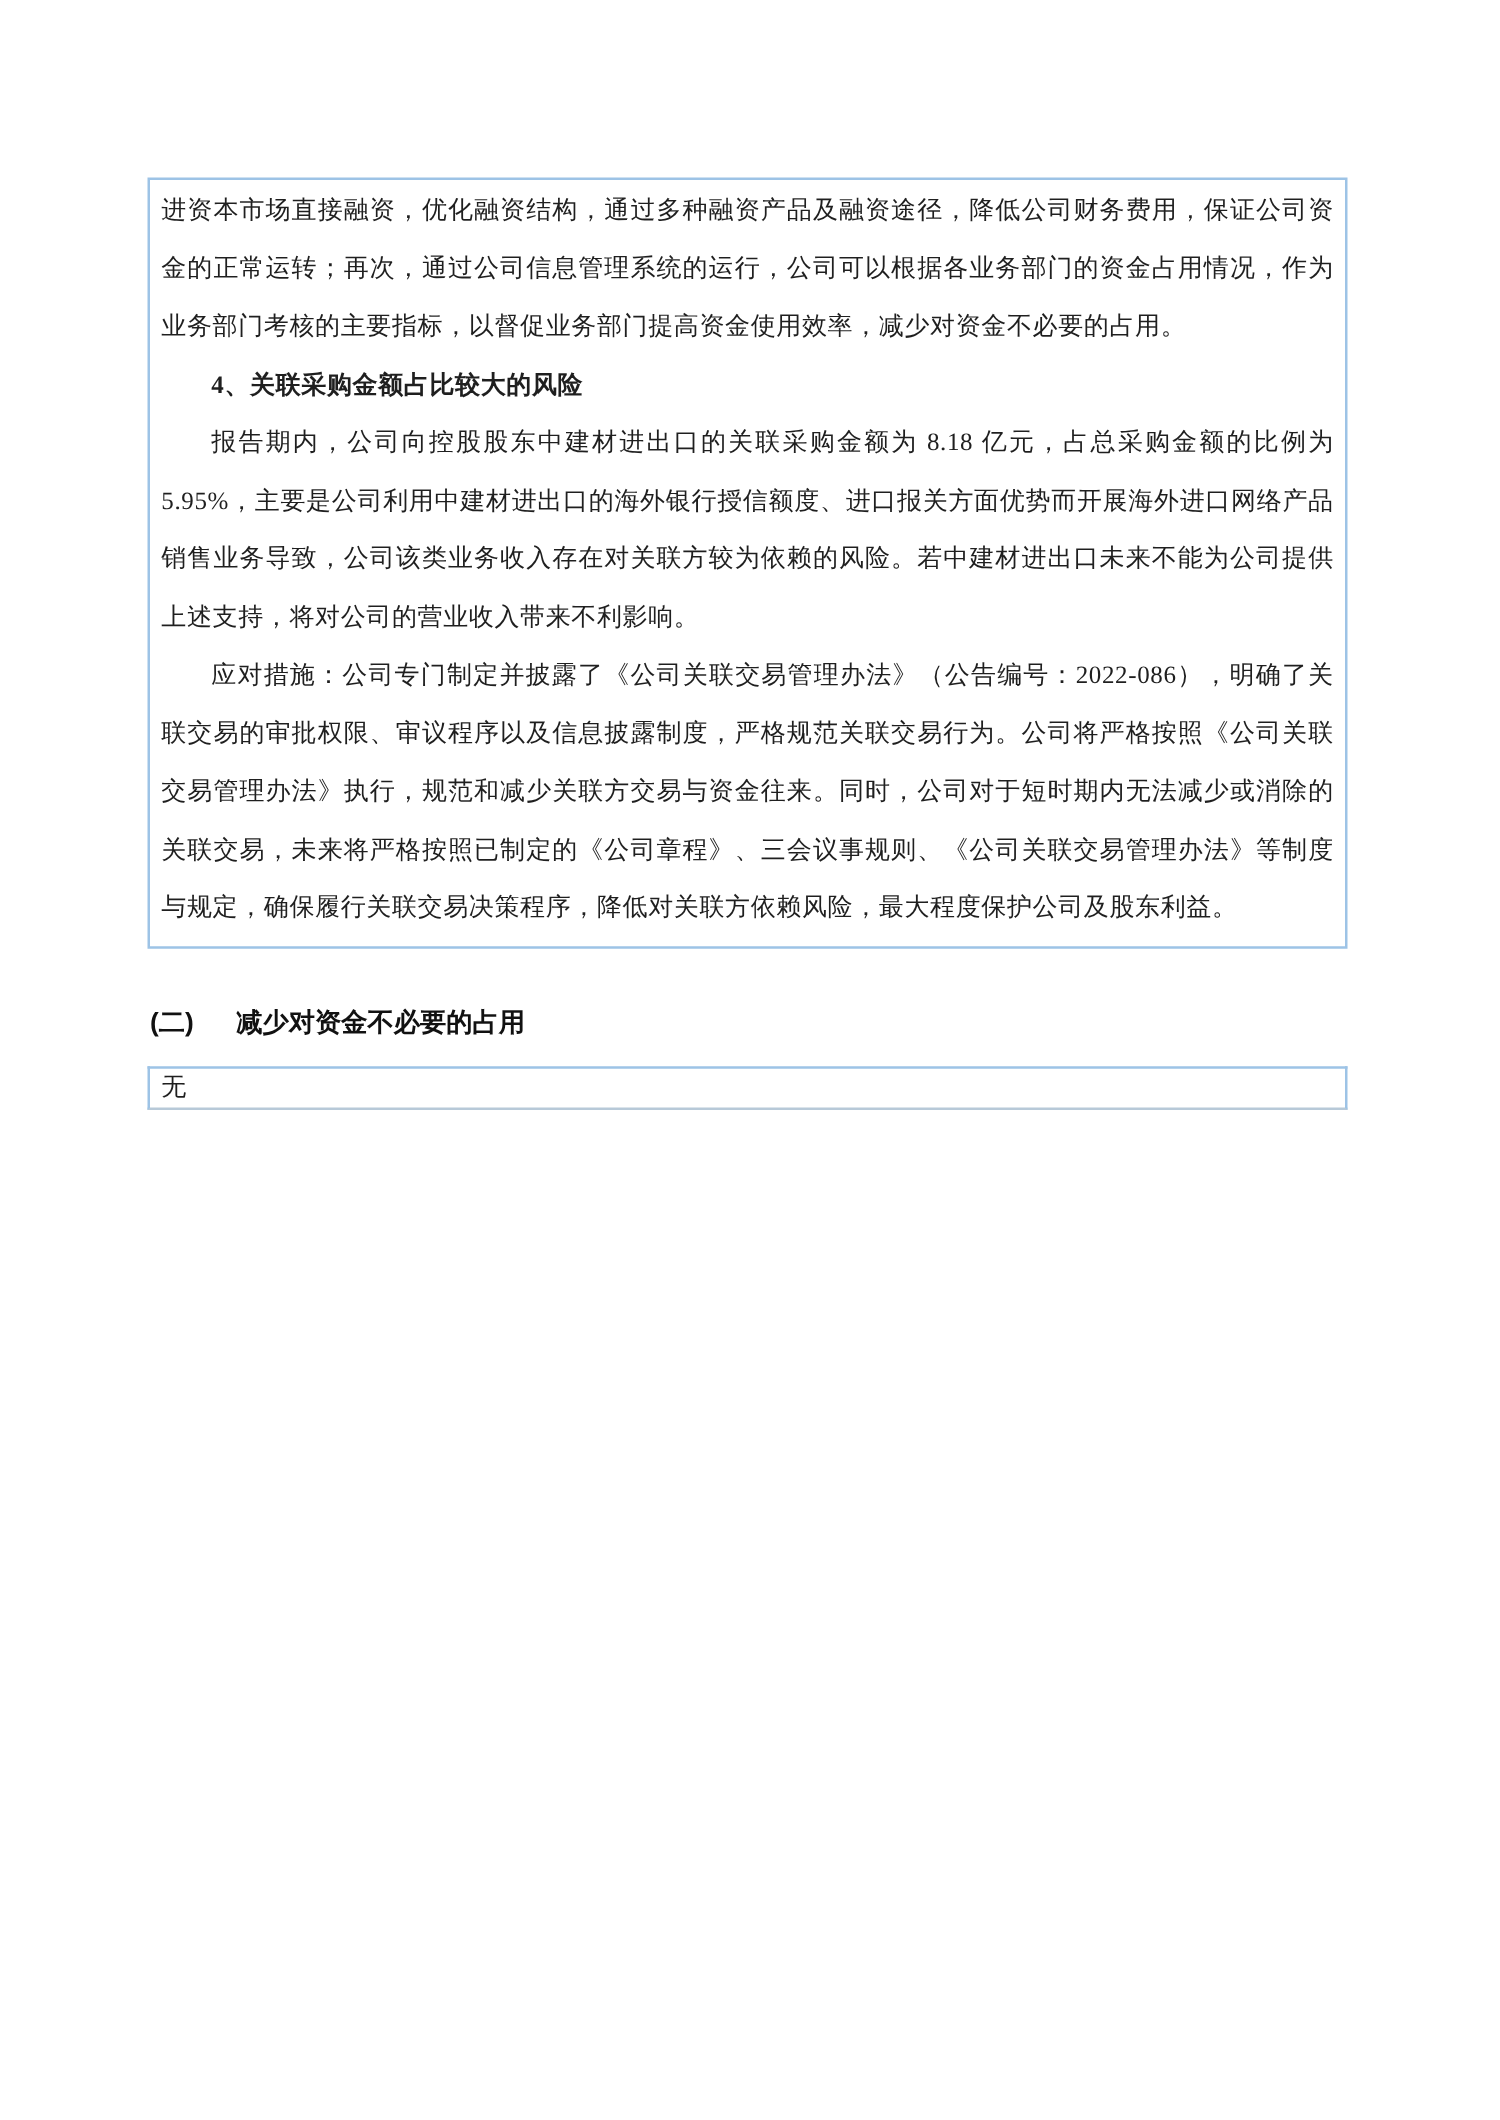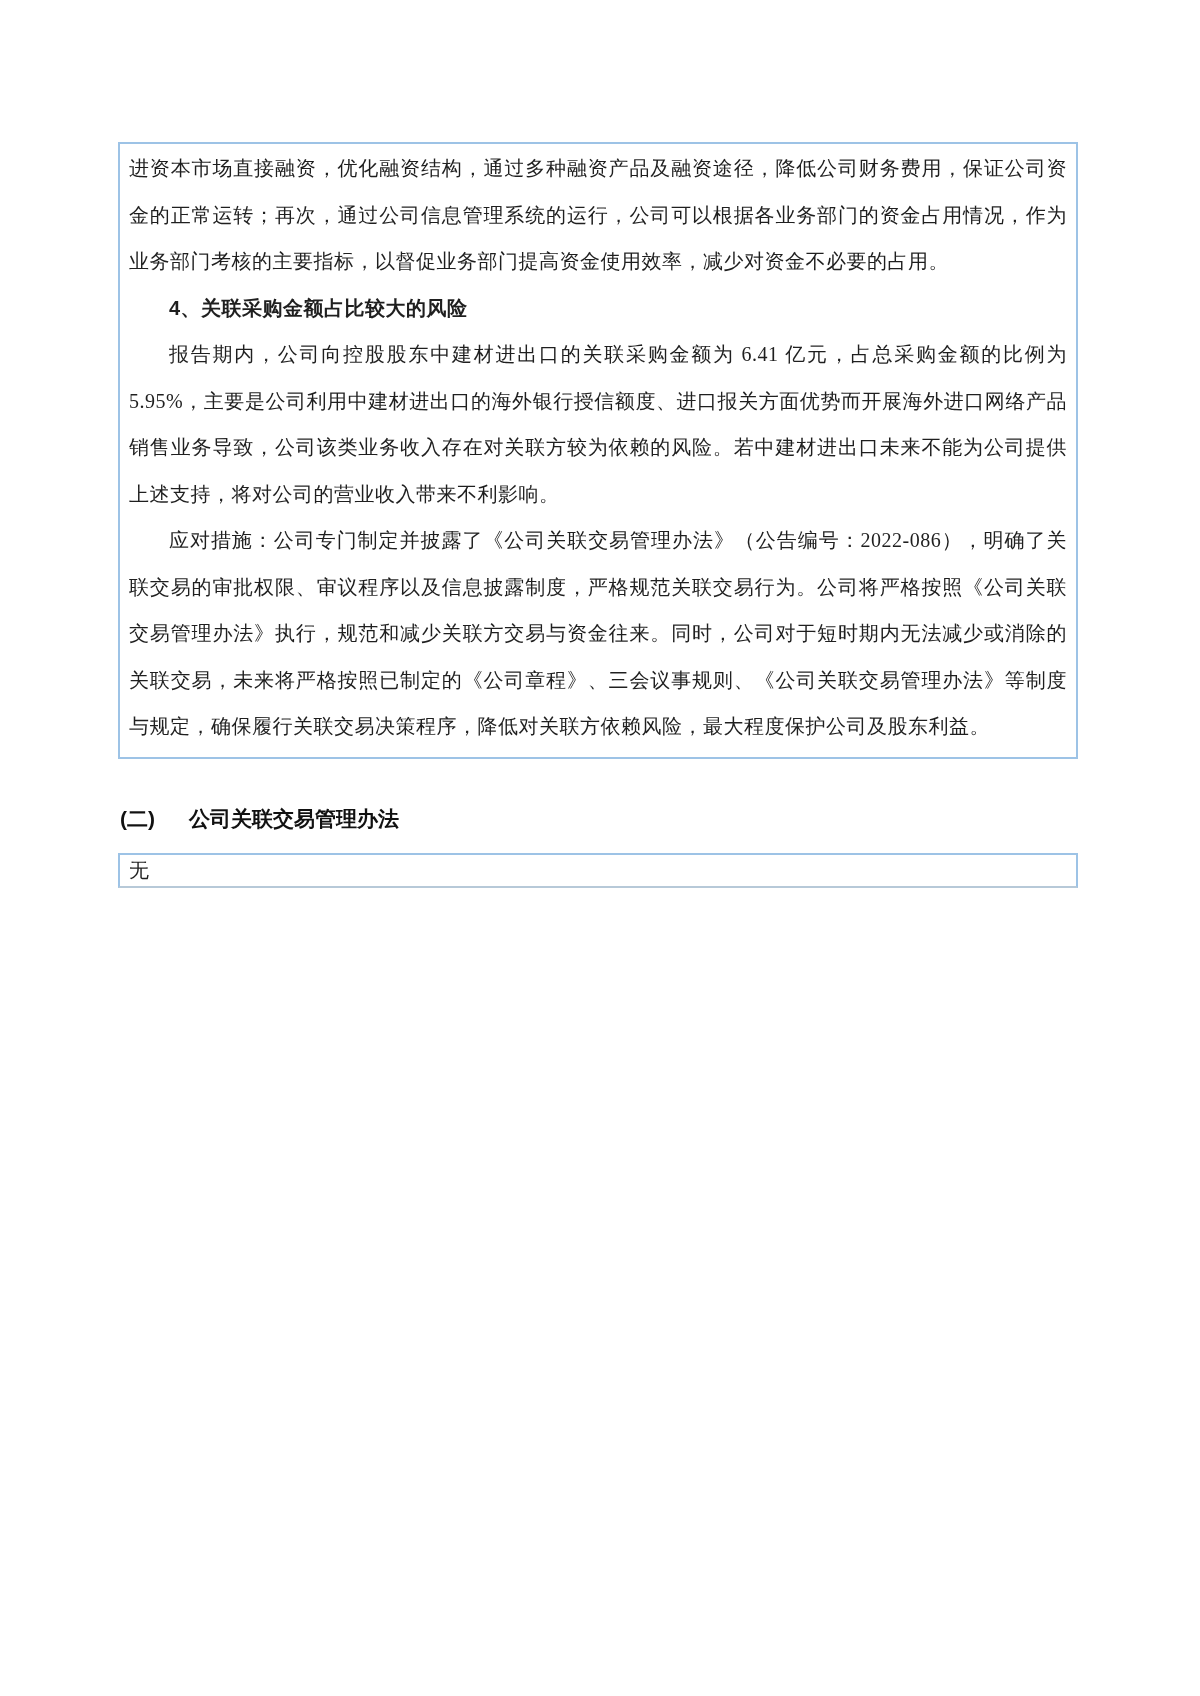--- a/index.html
+++ b/index.html
@@ -32,21 +32,21 @@
     line-height: 46.5px;
     text-align: justify;
     letter-spacing: 0.5px;
     color: #1f1f1f;
   }
   .para.indent {
     text-indent: 2em;
   }
   .para.bold {
     font-weight: 700;
-    font-family: Liberation Sans, sans-serif;
+    font-family: Liberation Serif, serif;
     letter-spacing: 0.5px;
   }
   .section-heading {
     position: absolute;
     left: 120px;
     top: 804px;
     margin: 0;
     font-size: 21px;
     line-height: 30px;
     font-weight: 700;
@@ -74,25 +74,25 @@
   }
 </style>
 </head>
 <body>
 
 <div class="page">
 
   <section class="risk-box">
     <p class="para">进资本市场直接融资，优化融资结构，通过多种融资产品及融资途径，降低公司财务费用，保证公司资金的正常运转；再次，通过公司信息管理系统的运行，公司可以根据各业务部门的资金占用情况，作为业务部门考核的主要指标，以督促业务部门提高资金使用效率，减少对资金不必要的占用。</p>
     <p class="para bold indent">4、关联采购金额占比较大的风险</p>
-    <p class="para indent">报告期内，公司向控股股东中建材进出口的关联采购金额为 6.41 亿元，占总采购金额的比例为 5.95%，主要是公司利用中建材进出口的海外银行授信额度、进口报关方面优势而开展海外进口网络产品销售业务导致，公司该类业务收入存在对关联方较为依赖的风险。若中建材进出口未来不能为公司提供上述支持，将对公司的营业收入带来不利影响。</p>
+    <p class="para indent">报告期内，公司向控股股东中建材进出口的关联采购金额为 8.18 亿元，占总采购金额的比例为 5.95%，主要是公司利用中建材进出口的海外银行授信额度、进口报关方面优势而开展海外进口网络产品销售业务导致，公司该类业务收入存在对关联方较为依赖的风险。若中建材进出口未来不能为公司提供上述支持，将对公司的营业收入带来不利影响。</p>
     <p class="para indent">应对措施：公司专门制定并披露了《公司关联交易管理办法》（公告编号：2022-086），明确了关联交易的审批权限、审议程序以及信息披露制度，严格规范关联交易行为。公司将严格按照《公司关联交易管理办法》执行，规范和减少关联方交易与资金往来。同时，公司对于短时期内无法减少或消除的关联交易，未来将严格按照已制定的《公司章程》、三会议事规则、《公司关联交易管理办法》等制度与规定，确保履行关联交易决策程序，降低对关联方依赖风险，最大程度保护公司及股东利益。</p>
   </section>
 
   <h2 class="section-heading">
-    <span class="num">(二)</span><span class="title">公司关联交易管理办法</span>
+    <span class="num">(二)</span><span class="title">减少对资金不必要的占用</span>
   </h2>
 
   <div class="empty-box">
     <span>无</span>
   </div>
 
 </div>
 
 </body></html>

